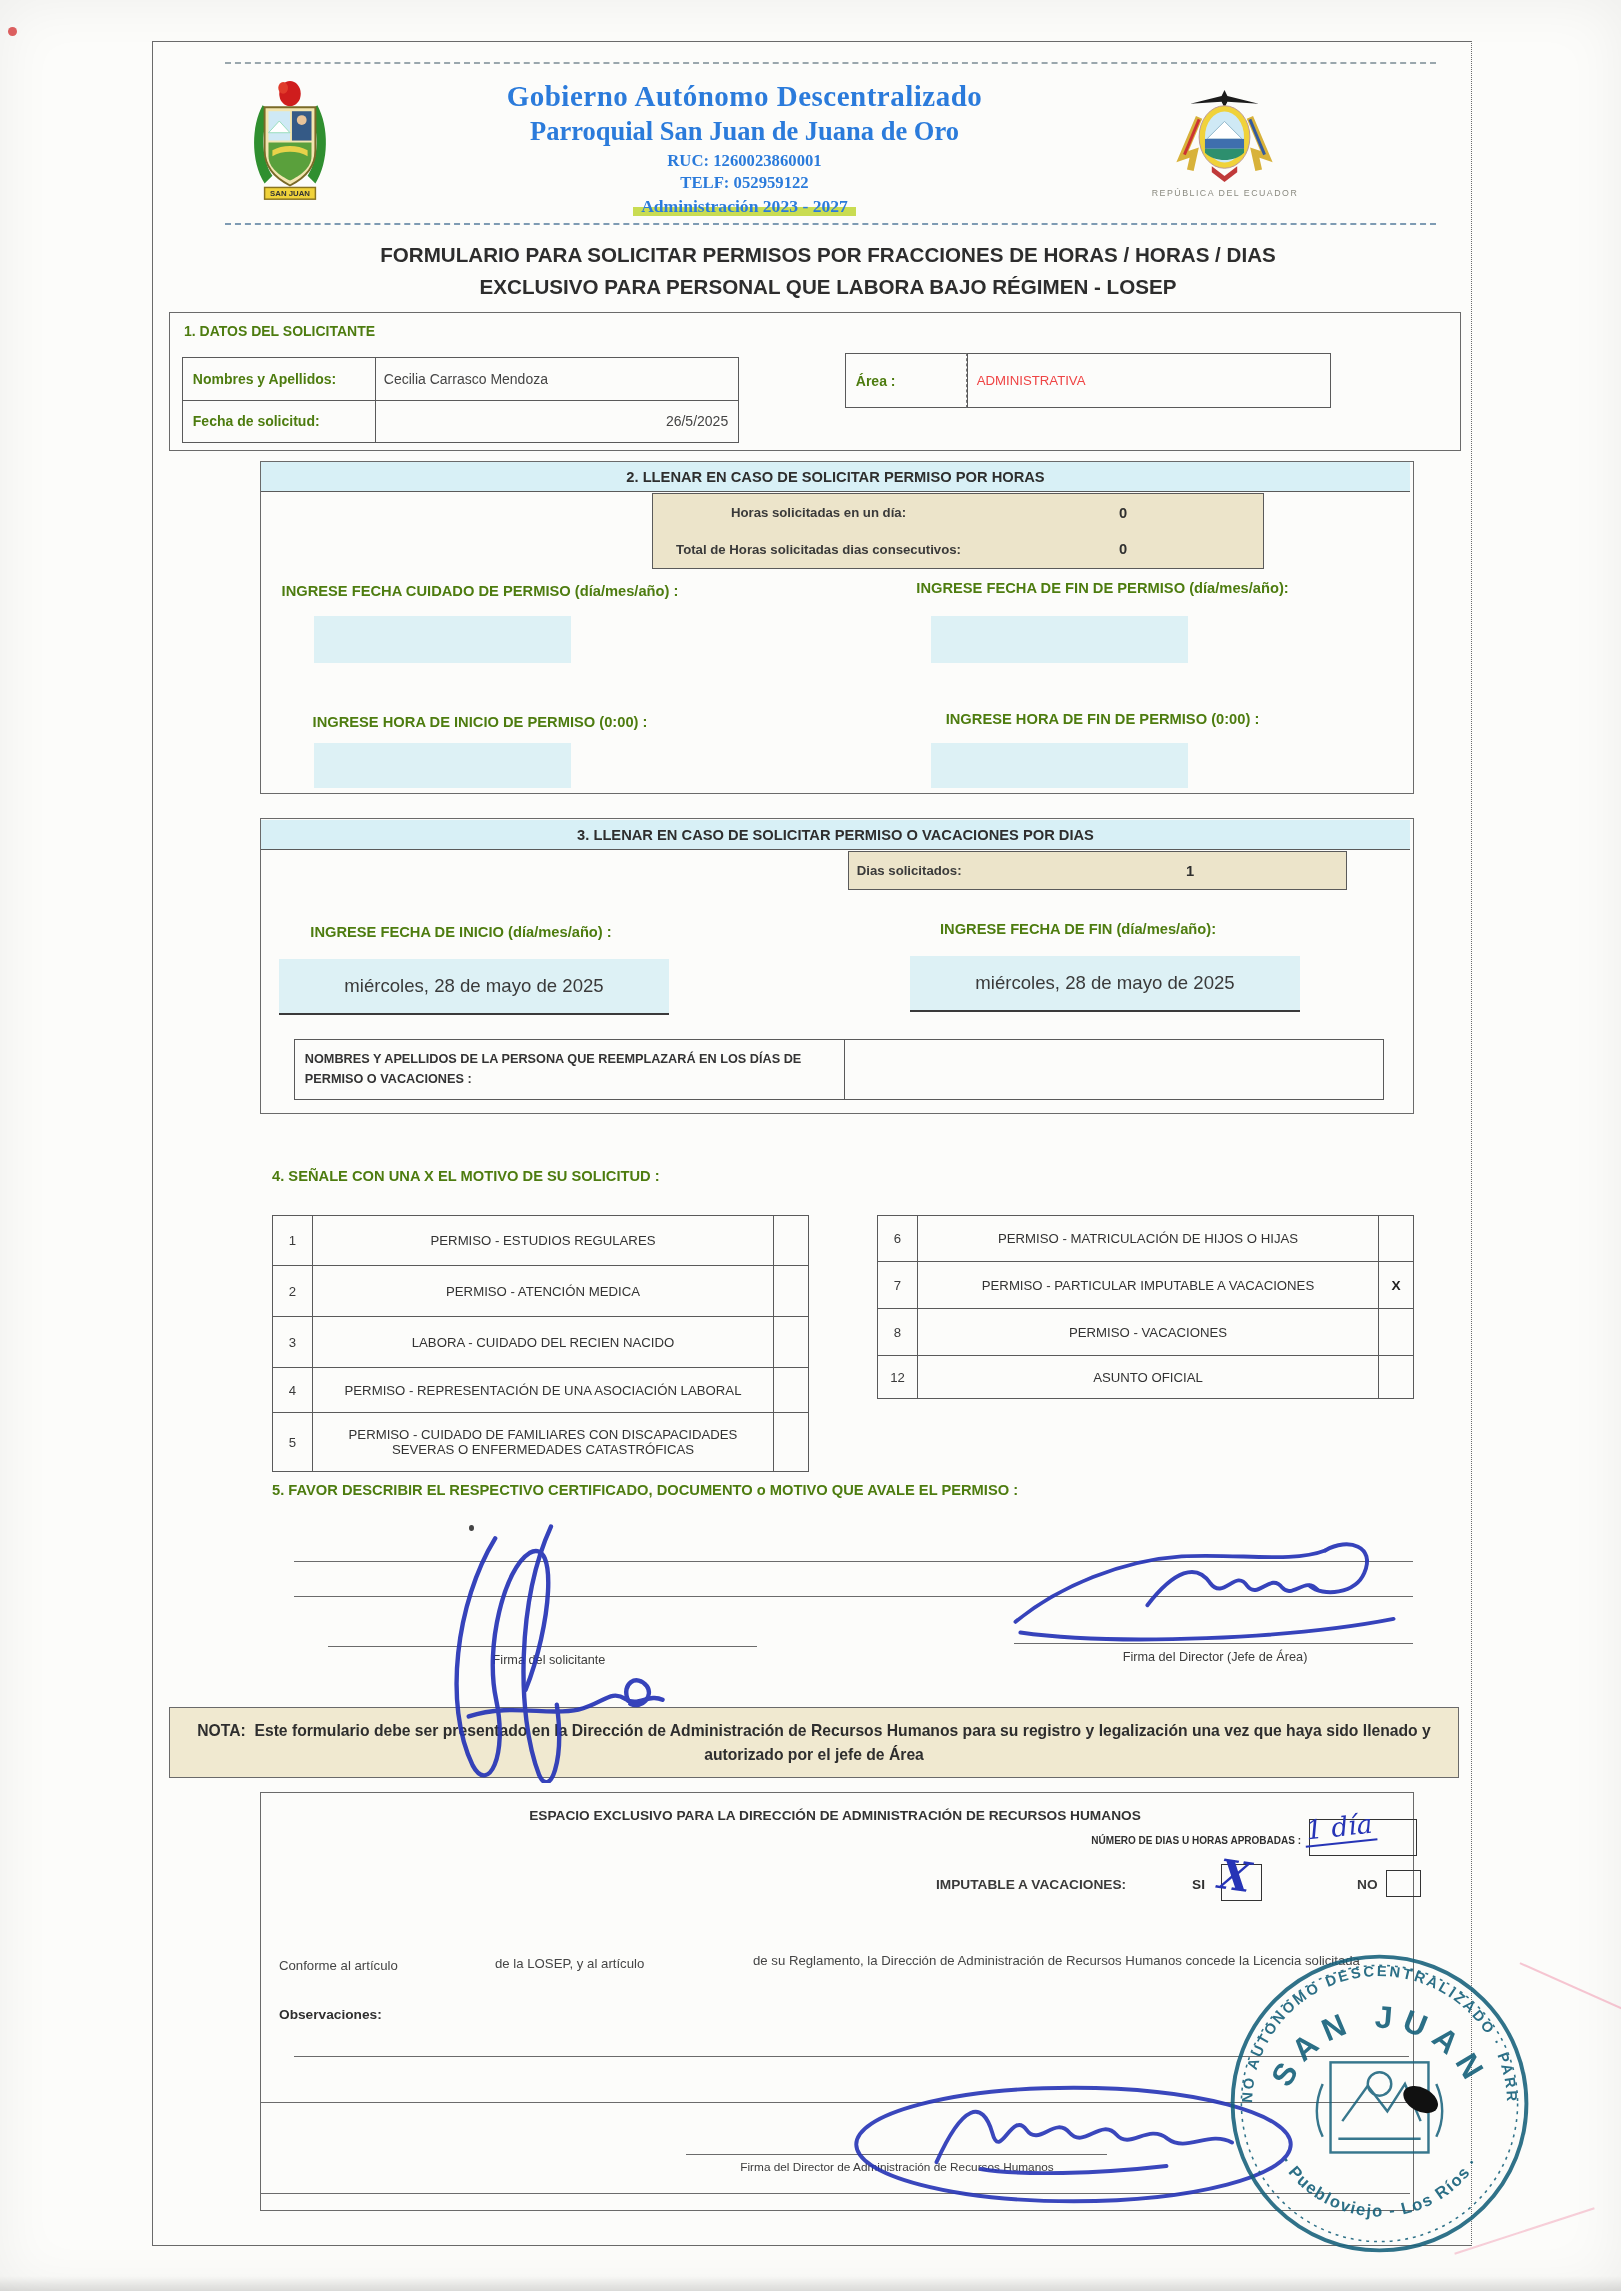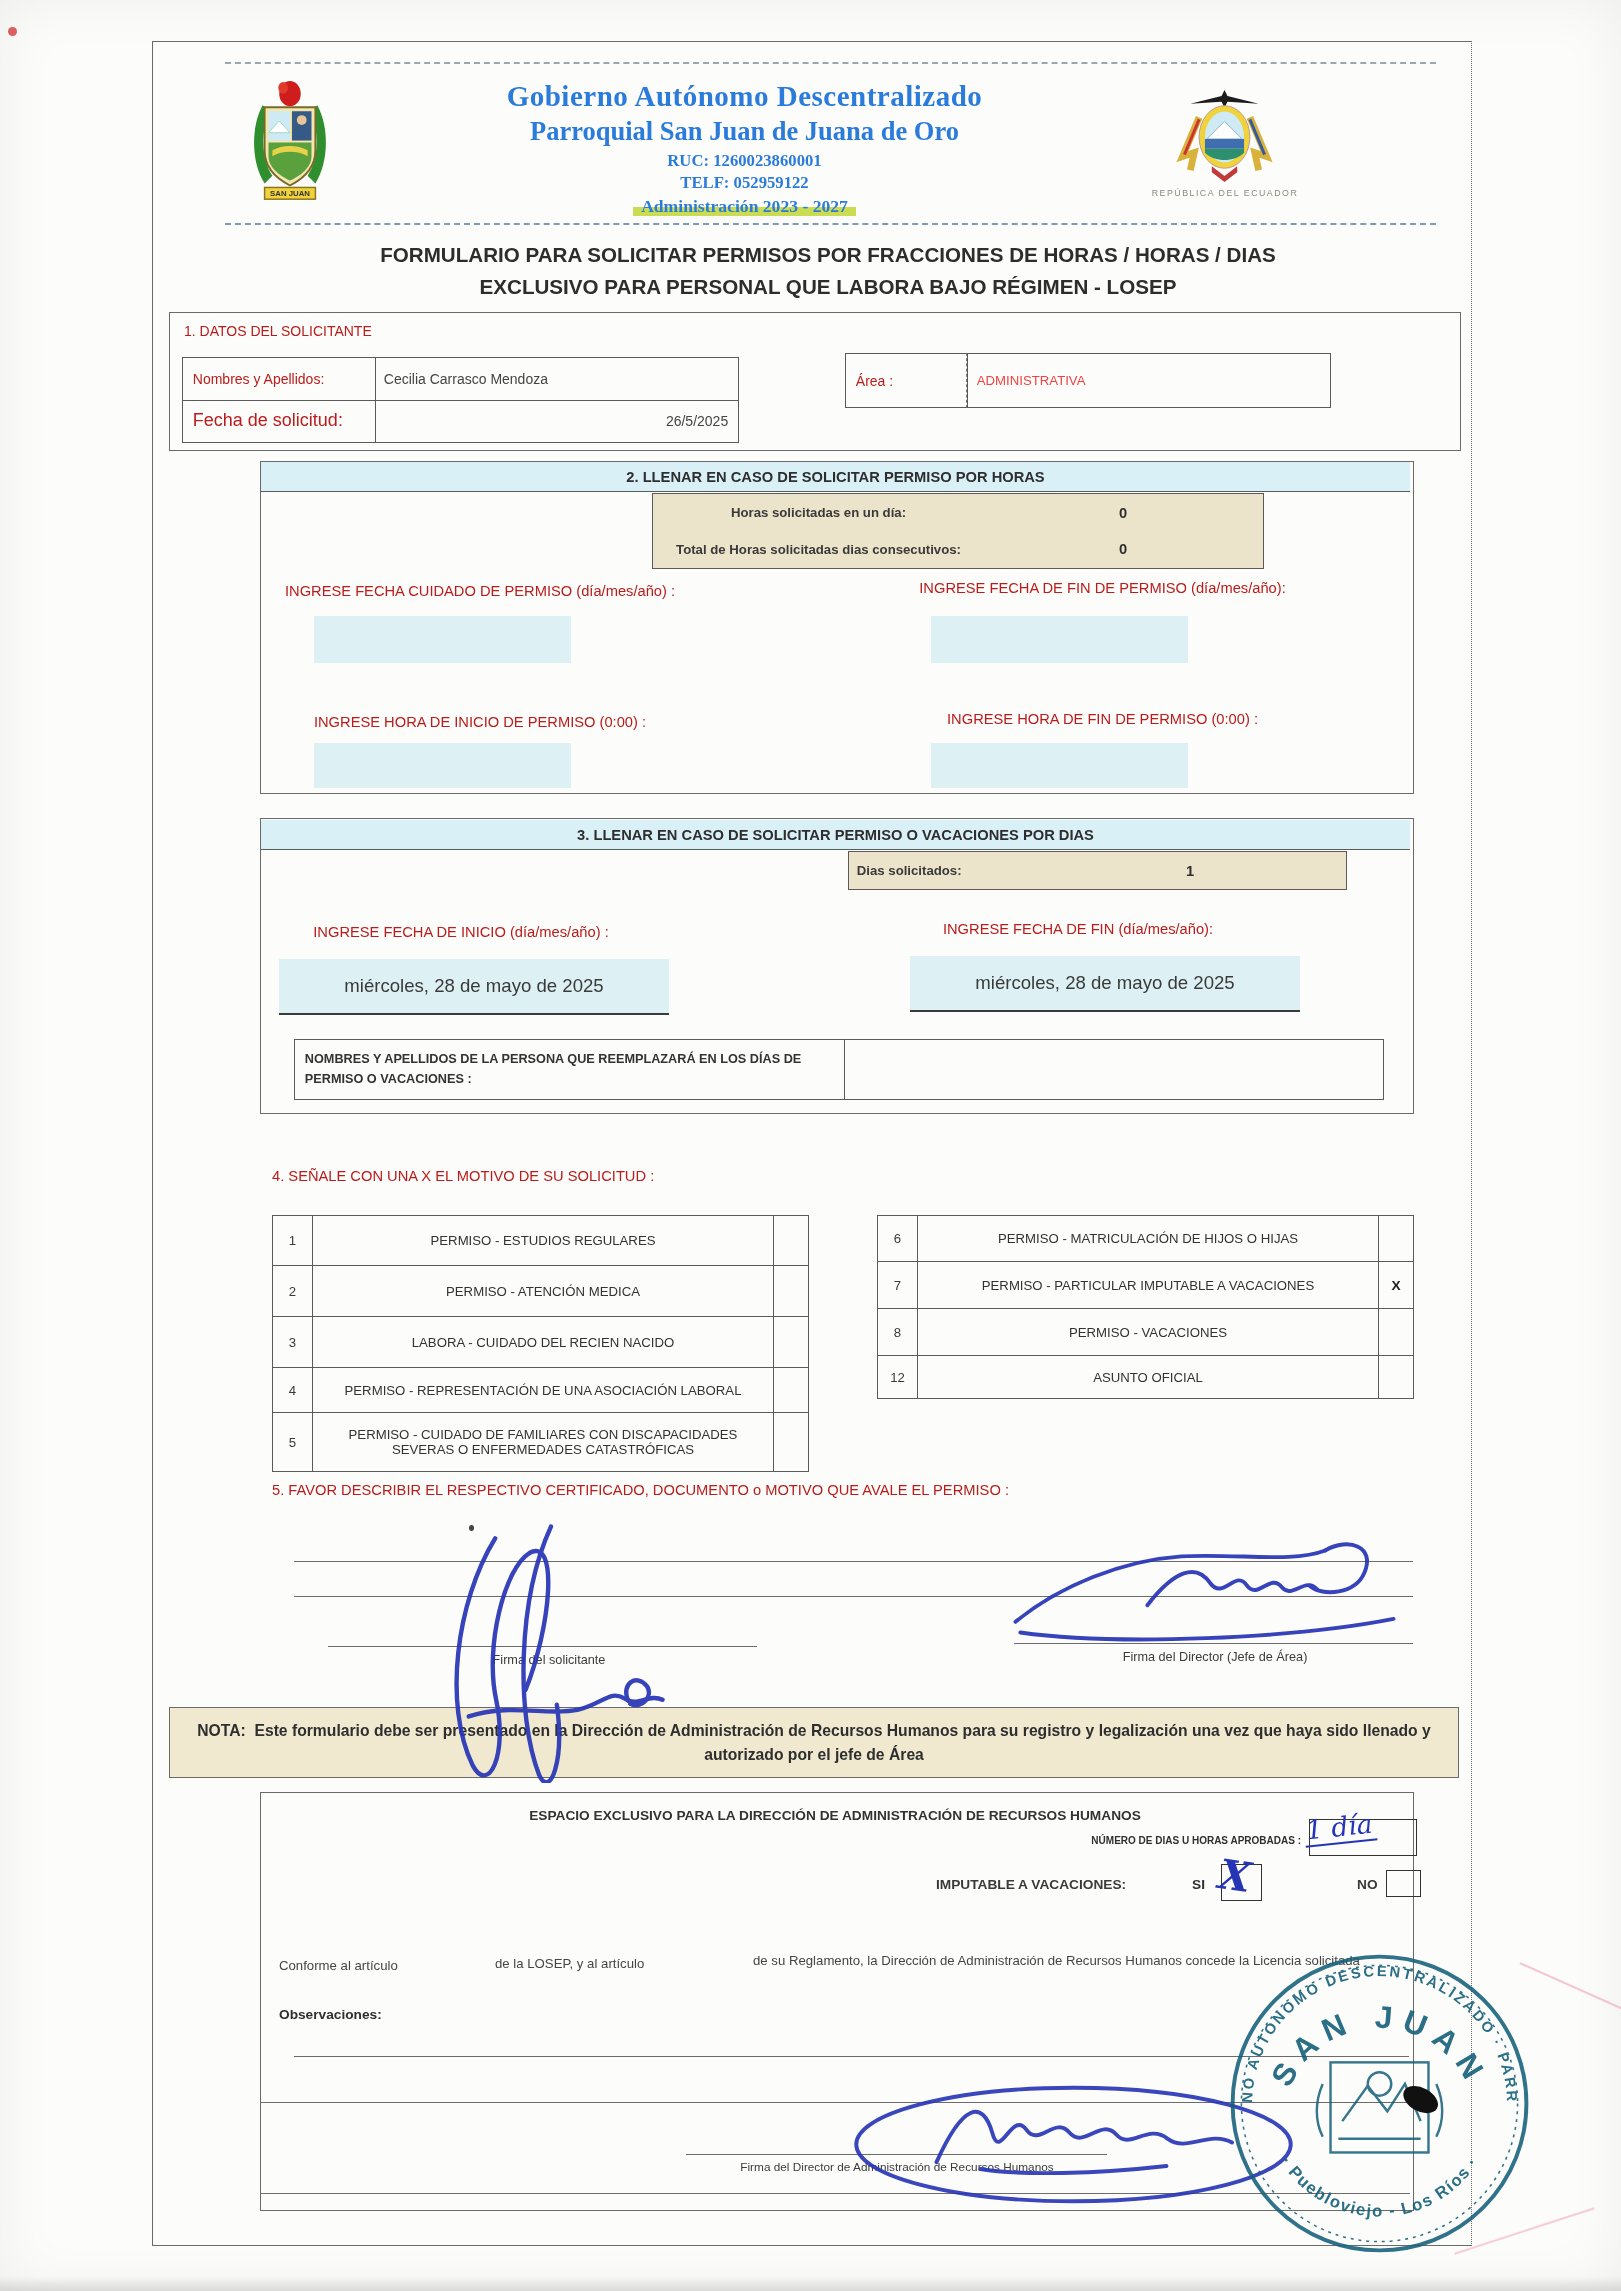--- a/index.html
+++ b/index.html
@@ -12,21 +12,21 @@
   }
   .abs{position:absolute;}
   .frame{border:1.6px solid #6a6a6a;}
   .bold{font-weight:bold;}
   .ctr{text-align:center;}
   .serifblue{font-family:"Liberation Serif", serif;font-weight:bold;color:#2b7bdb;}
   .cell{border:1.5px solid #5a5a5a;box-sizing:border-box;display:flex;align-items:center;}
   .band{background:#d8f0f6;border-bottom:1.5px solid #5a5a5a;display:flex;align-items:center;justify-content:center;font-weight:bold;font-size:14.7px;color:#2e2e2e;}
   .beige{background:#ece4ca;padding-left:10px;}
   .bluefield{background:#ddf1f5;}
-  .lbl{font-weight:normal;font-size:14.7px;color:#b91c1c;}
+  .lbl{font-weight:bold;font-size:14.7px;color:#4d7c0f;}
   .rule{position:absolute;height:0;border-top:1.6px solid #6b6b6b;}
   .dashrule{position:absolute;height:0;border-top:2px dashed #9aa7ad;}
   .mot-row{display:flex;box-sizing:border-box;}
   .mot-num{width:41px;border:1.5px solid #5a5a5a;border-right:1.5px solid #5a5a5a;display:flex;align-items:center;justify-content:center;font-size:13.2px;color:#3a3a3a;box-sizing:border-box;}
   .mot-lab{flex:1;border:1.5px solid #5a5a5a;border-left:none;display:flex;align-items:center;justify-content:center;text-align:center;font-size:13.2px;color:#333;padding:2px 5.9px;box-sizing:border-box;}
   .mot-mark{width:35px;border:1.5px solid #5a5a5a;border-left:none;display:flex;align-items:center;justify-content:center;font-size:13.7px;font-weight:bold;color:#222;box-sizing:border-box;}
   .mot-row + .mot-row .mot-num, .mot-row + .mot-row .mot-lab, .mot-row + .mot-row .mot-mark{border-top:none;}
   .handink{font-family:"DejaVu Serif", serif;font-style:italic;color:#2634b6;}
   .siglabel{font-size:12.7px;color:#3c3c3c;text-align:center;}
   .smalltext{font-size:13.2px;color:#454545;}
@@ -103,21 +103,21 @@
   <div class="abs frame" style="left:169px;top:312px;width:1290px;height:137px;"></div>
   <div class="abs lbl" style="left:184px;top:323px;font-size:14px;">1. DATOS DEL SOLICITANTE</div>
 
   <div class="abs cell" style="left:182px;top:357px;width:194px;height:44px;padding-left:9.8px;">
     <span class="lbl" style="font-size:14px;">Nombres y Apellidos:</span>
   </div>
   <div class="abs cell" style="left:374px;top:357px;width:365px;height:44px;padding-left:9.8px;border-left:none;">
     <span style="font-size:14px;color:#444;">Cecilia Carrasco Mendoza</span>
   </div>
   <div class="abs cell" style="left:182px;top:399px;width:194px;height:44px;padding-left:9.8px;border-top:none;">
-    <span class="lbl" style="font-size:18px;">Fecha de solicitud:</span>
+    <span class="lbl" style="font-size:14px;">Fecha de solicitud:</span>
   </div>
   <div class="abs cell" style="left:374px;top:399px;width:365px;height:44px;justify-content:flex-end;padding-right:9.8px;border-left:none;border-top:none;">
     <span style="font-size:14px;color:#444;">26/5/2025</span>
   </div>
   <div class="abs cell" style="left:845px;top:353px;width:123px;height:55px;padding-left:9.8px;">
     <span class="lbl" style="font-size:14px;">Área :</span>
   </div>
   <div class="abs cell" style="left:966px;top:353px;width:365px;height:55px;padding-left:9.8px;border-left:1px dashed #777;">
     <span style="font-size:13.2px;color:#ef4444;">ADMINISTRATIVA</span>
   </div>

